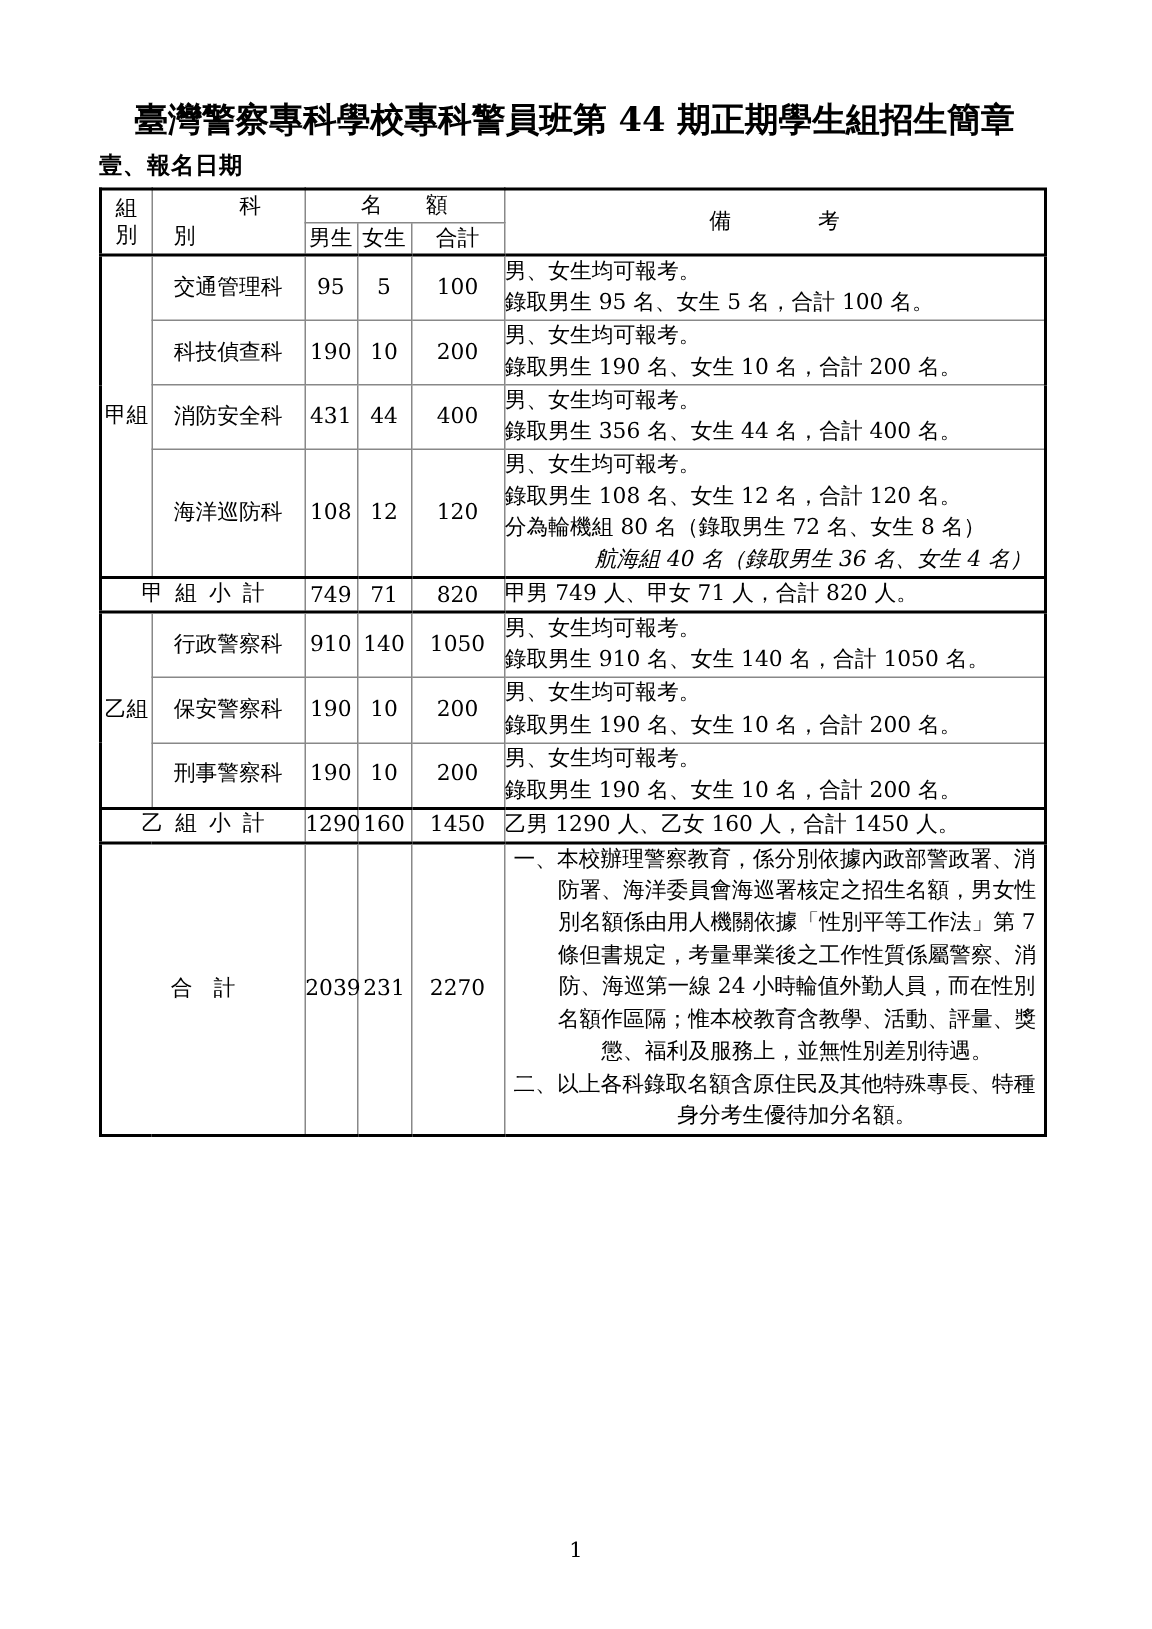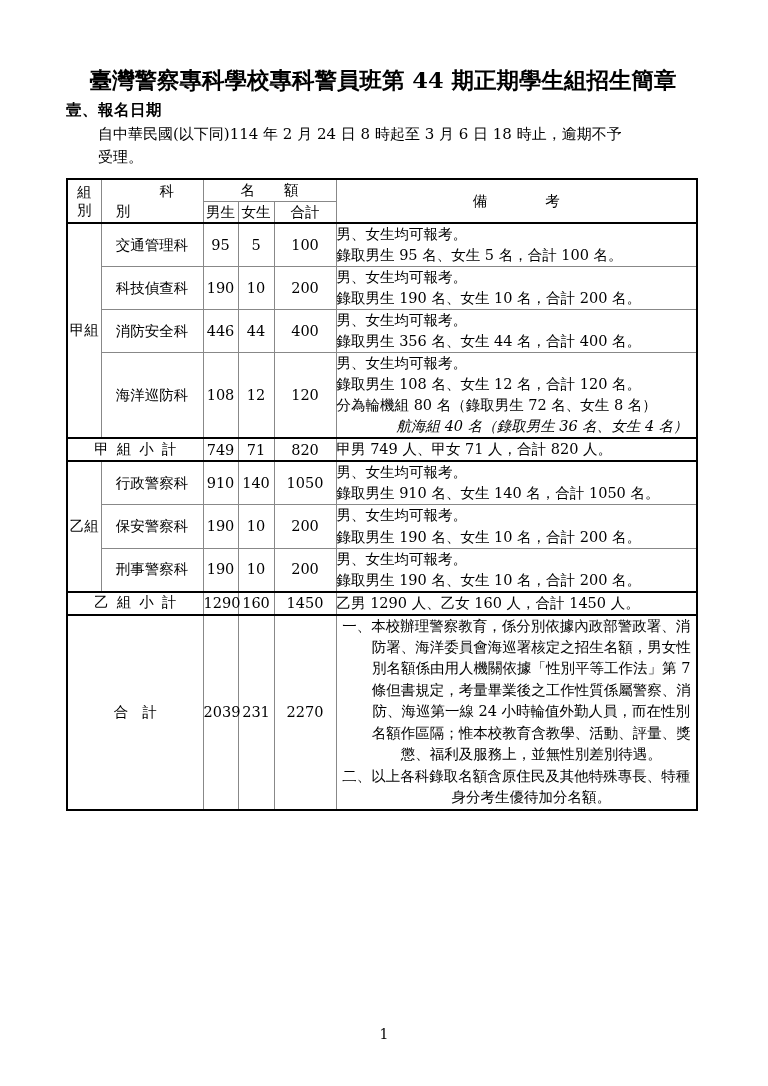--- a/index.html
+++ b/index.html
@@ -154,24 +154,20 @@
   }
 </style>
 </head>
 <body>
 
 <div class="page">
 
   <h1 class="doc-title">臺灣警察專科學校專科警員班第 44 期正期學生組招生簡章</h1>
 
   <div class="section-head">壹、報名日期</div>
-  <div class="section-body">
-    <span>自中華民國(以下同)114 年 2 月 24 日 8 時起至 3 月 6 日 18 時止，逾期不予</span>
-    <div class="l2">受理。</div>
-  </div>
 
 
   <table class="quota">
     <colgroup>
       <col style="width:34px">
       <col style="width:102px">
       <col style="width:35px">
       <col style="width:36px">
       <col style="width:62px">
       <col style="width:361px">
@@ -213,21 +209,21 @@
         <td class="cell c-num">10</td>
         <td class="cell c-num">200</td>
         <td class="cell c-note thick-right">
           <span class="nline">男、女生均可報考。</span>
           <span class="nline">錄取男生 190 名、女生 10 名，合計 200 名。</span>
         </td>
       </tr>
 
       <tr>
         <td class="cell c-dept">消防安全科</td>
-        <td class="cell c-num">446</td>
+        <td class="cell c-num">431</td>
         <td class="cell c-num">44</td>
         <td class="cell c-num">400</td>
         <td class="cell c-note thick-right">
           <span class="nline">男、女生均可報考。</span>
           <span class="nline">錄取男生 356 名、女生 44 名，合計 400 名。</span>
         </td>
       </tr>
 
       <tr>
         <td class="cell c-dept">海洋巡防科</td>

